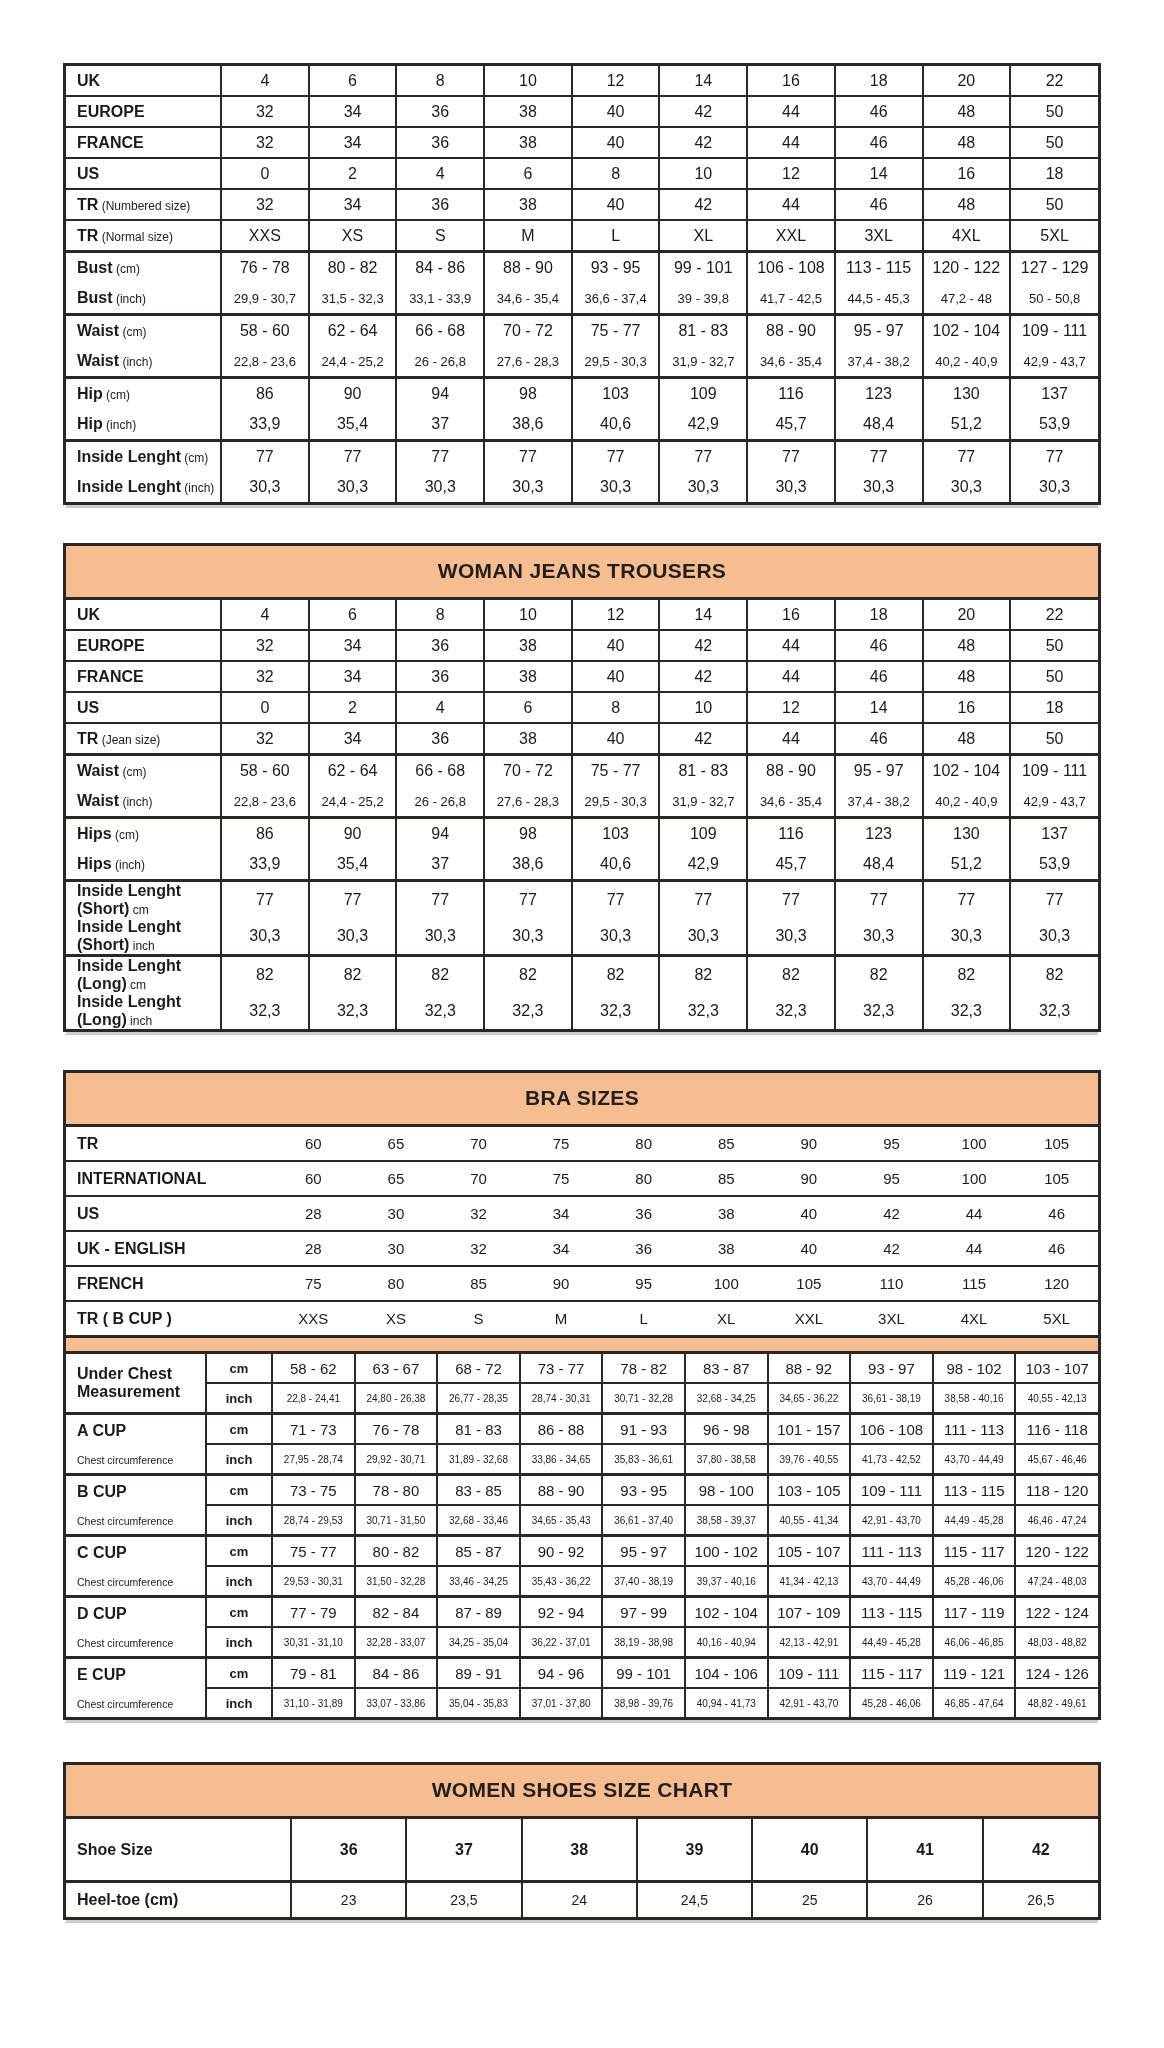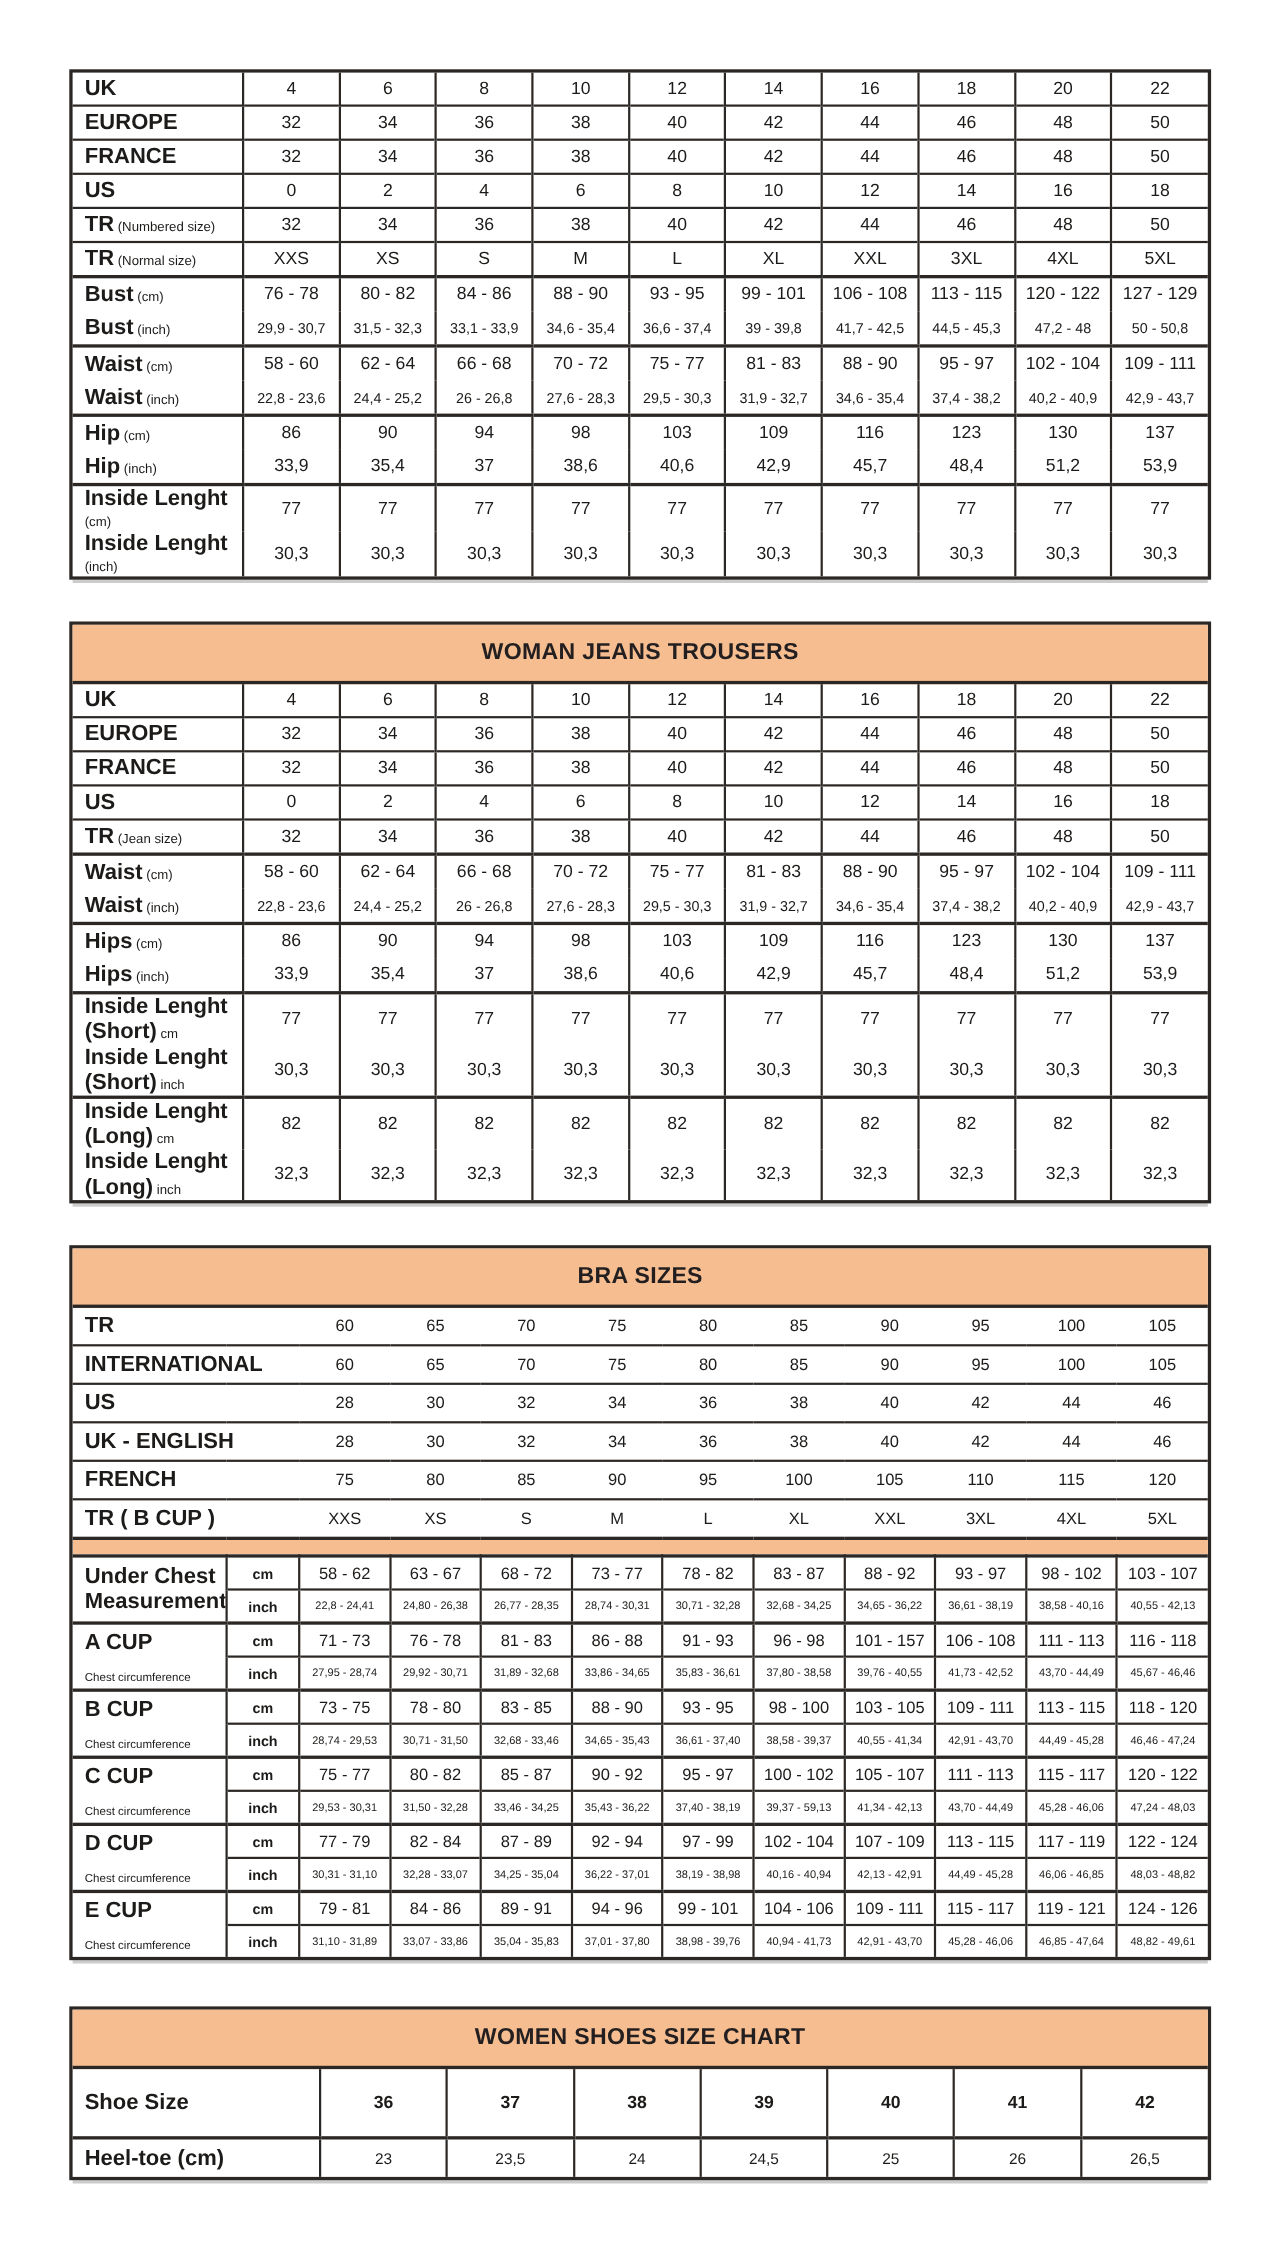--- a/index.html
+++ b/index.html
@@ -43,21 +43,21 @@
   td{vertical-align:middle;text-align:center;padding:0;overflow:hidden;white-space:nowrap;}
 
   
   .t12 col.c-lab{width:155px;}
   .bra col.c-lab2{width:140px;}
   .bra col.c-unit{width:66px;}
   .shoes col.c-lab3{width:225px;}
 
   
   td.lab{text-align:left;padding-left:11px;white-space:normal;}
-  .lm{font-weight:bold;font-size:20px;}
+  .lm{font-weight:bold;font-size:16px;}
   .ls{font-weight:normal;font-size:12px;margin-top:44px;}
   .ls2{display:block;font-weight:normal;font-size:10.5px;line-height:1.1;margin-top:15px;}
 
   
   .t12 td{border-left:2px solid var(--bd);}
   .t12 td.lab{border-left:none;}
   .t12 tr td{border-top:2px solid var(--bd);}
   .t12 tr:first-child td{border-top:none;}
   .t12 tr.r-start td{border-top:3px solid var(--bd);}
   .t12 tr.r-end td{border-top:none;}
@@ -686,21 +686,21 @@
             <td class="val">115 - 117</td>
             <td class="val">120 - 122</td>
           </tr>
           <tr class="bg bg-second u-inch">
             <td class="unit">inch</td>
             <td class="val">29,53 - 30,31</td>
             <td class="val">31,50 - 32,28</td>
             <td class="val">33,46 - 34,25</td>
             <td class="val">35,43 - 36,22</td>
             <td class="val">37,40 - 38,19</td>
-            <td class="val">39,37 - 59,13</td>
+            <td class="val">39,37 - 40,16</td>
             <td class="val">41,34 - 42,13</td>
             <td class="val">43,70 - 44,49</td>
             <td class="val">45,28 - 46,06</td>
             <td class="val">47,24 - 48,03</td>
           </tr>
           <tr class="bg bg-first u-cm">
             <td class="lab" rowspan="2"><span class="lm">D CUP</span><span class="ls2">Chest circumference</span></td>
             <td class="unit">cm</td>
             <td class="val">77 - 79</td>
             <td class="val">82 - 84</td>

